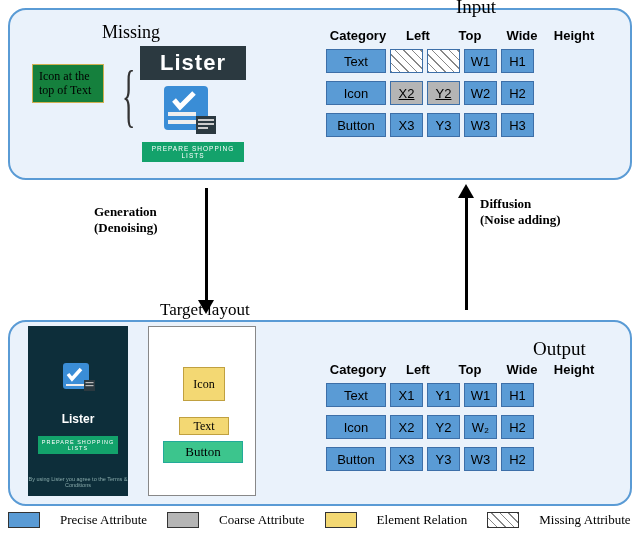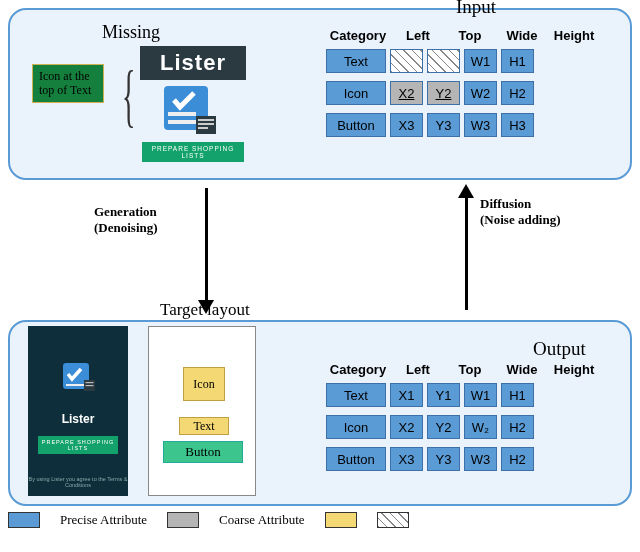--- a/index.html
+++ b/index.html
@@ -196,14 +196,16 @@
   <div class="lay-text">Text</div>
   <div class="lay-btn">Button</div>
 </div>
 
 <div class="legend">
   <span class="sw blue"></span>
   <span>Precise  Attribute</span>
   <span class="sw gray"></span>
   <span>Coarse  Attribute</span>
   <span class="sw gold"></span>
+  <span>Element  Relation</span>
   <span class="sw hatch"></span>
+  <span>Missing  Attribute</span>
 </div>
 
 </body></html>

